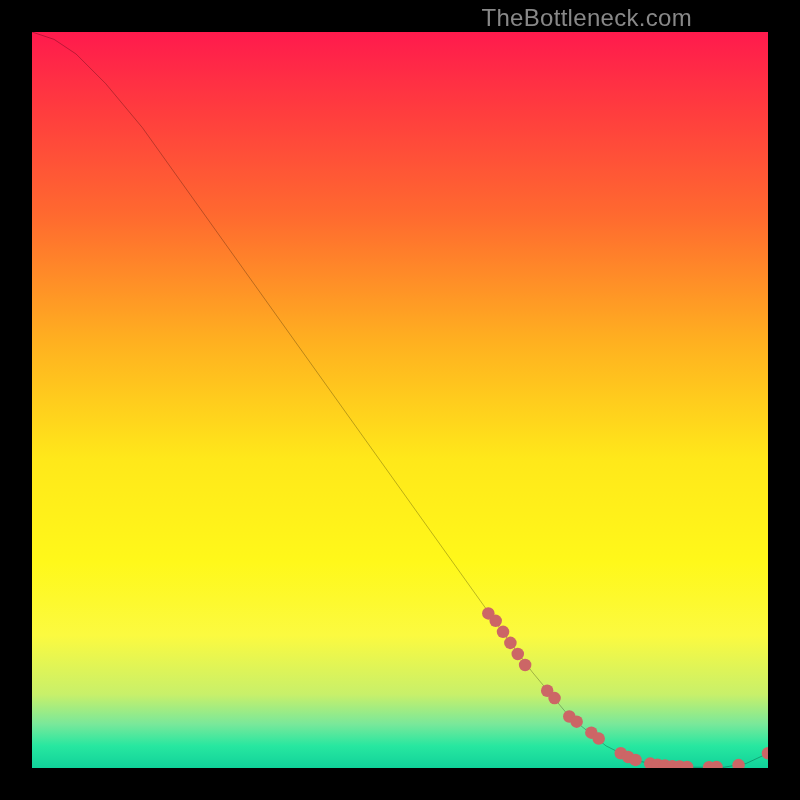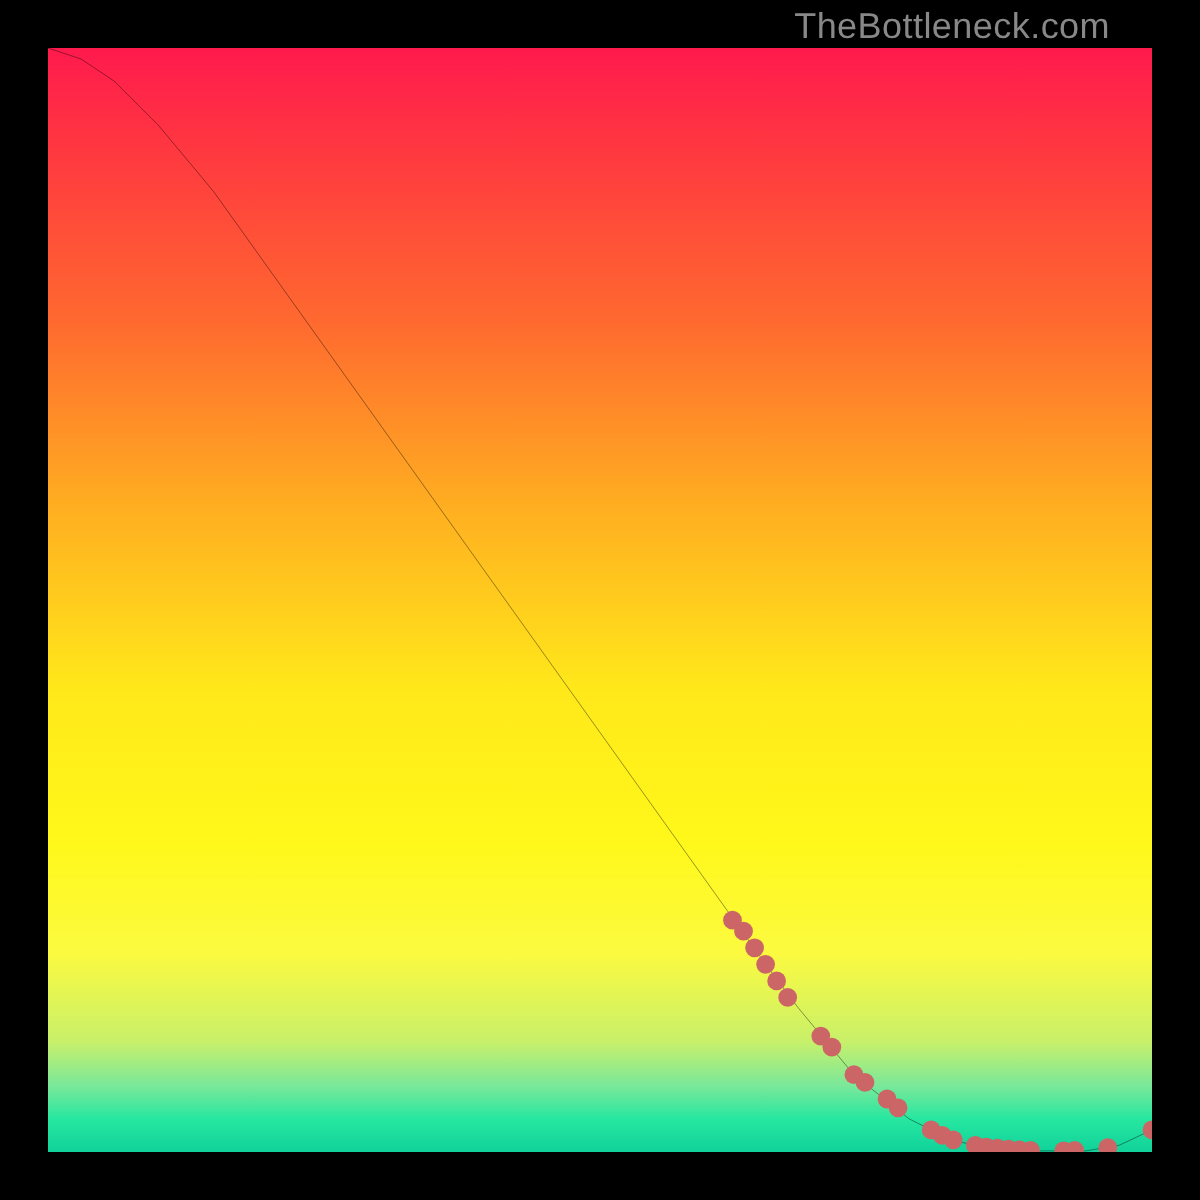--- a/index.html
+++ b/index.html
@@ -9,21 +9,20 @@
     width: 800px;
     height: 800px;
     overflow: hidden;
     font-family: Arial, Helvetica, sans-serif;
   }
   .stage {
     position: relative;
     width: 696px;
     height: 800px;
     background: #000;
-    padding-left: 48px;
   }
   .plot {
     position: absolute;
     left: 32px;
     top: 32px;
     width: 736px;
     height: 736px;
   }
   .gradient {
     position: absolute;

